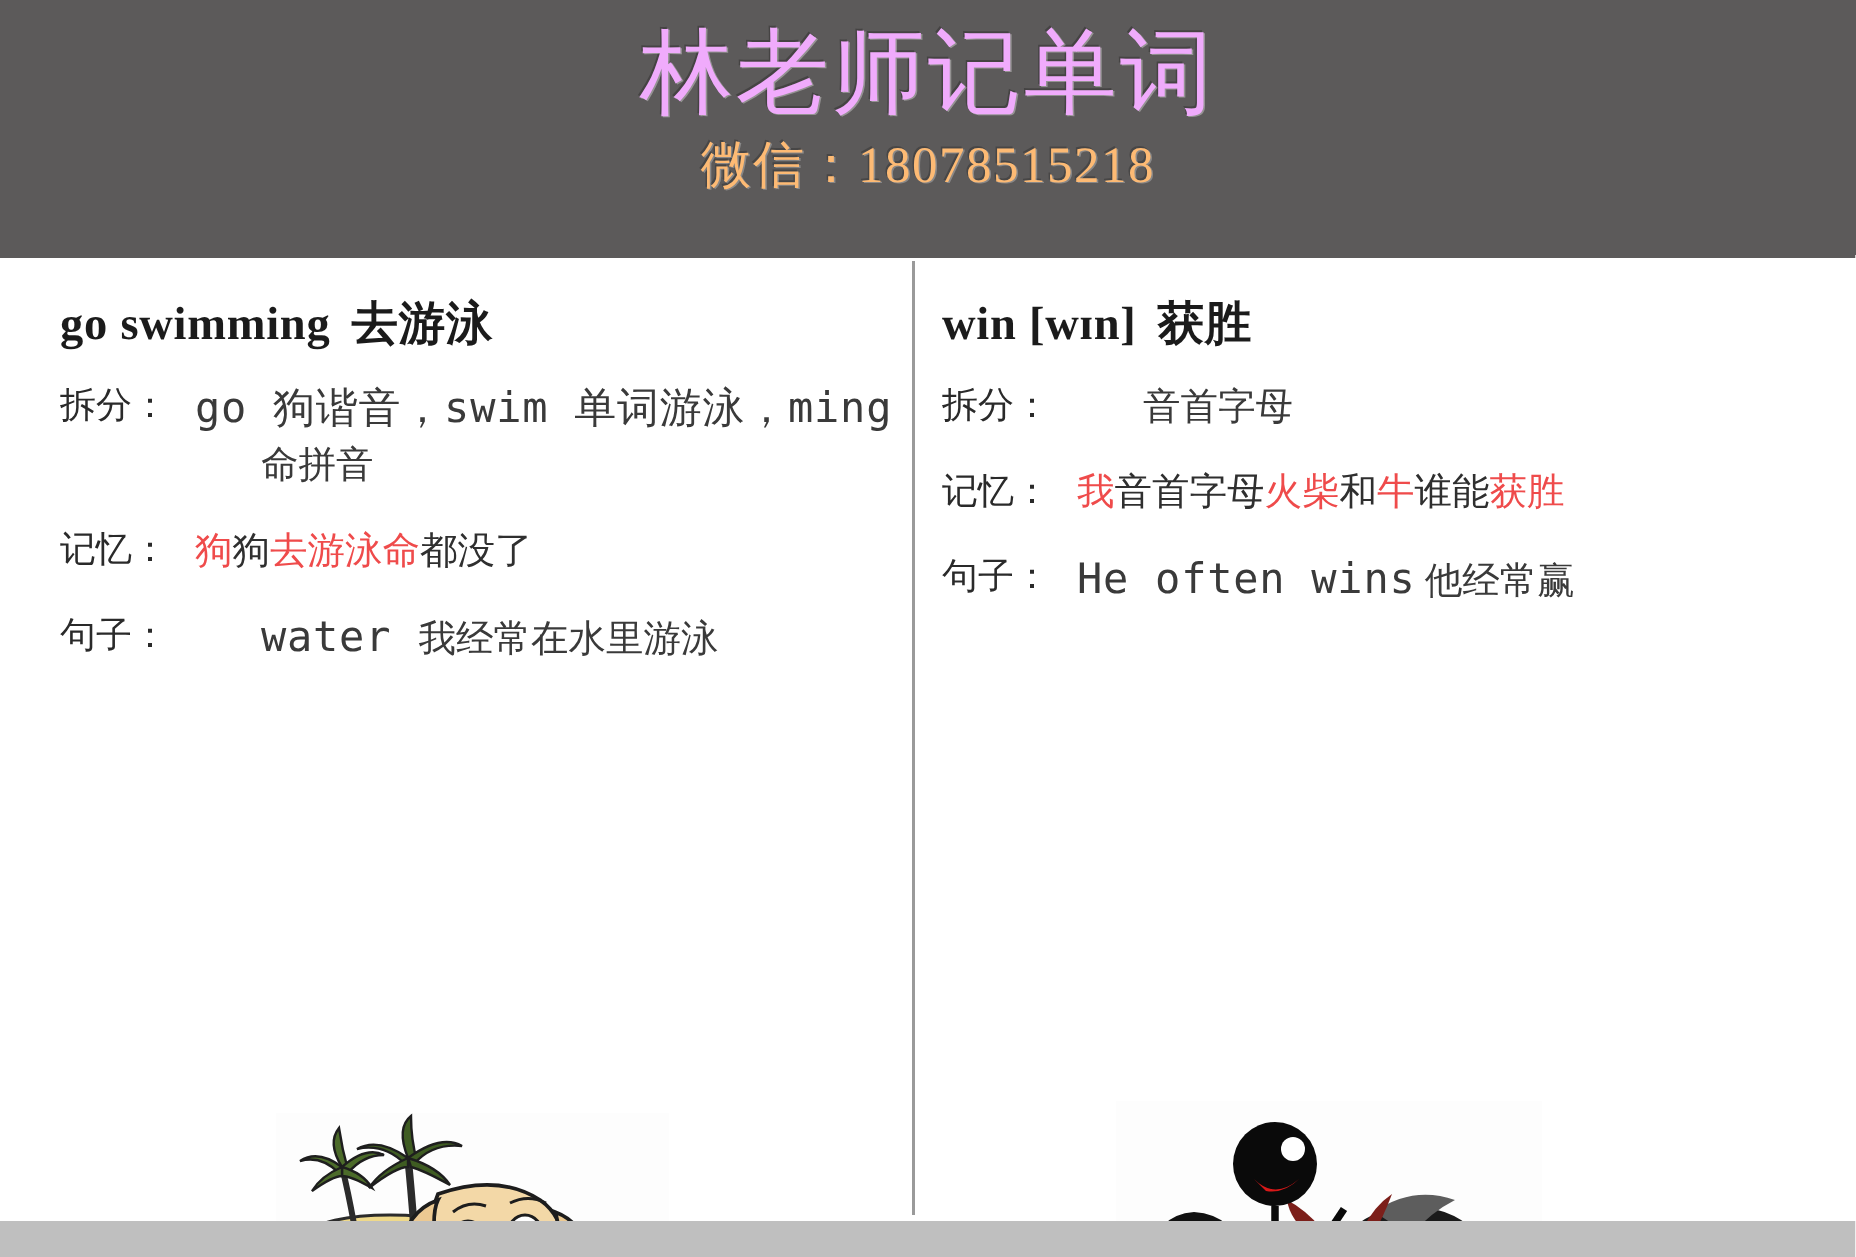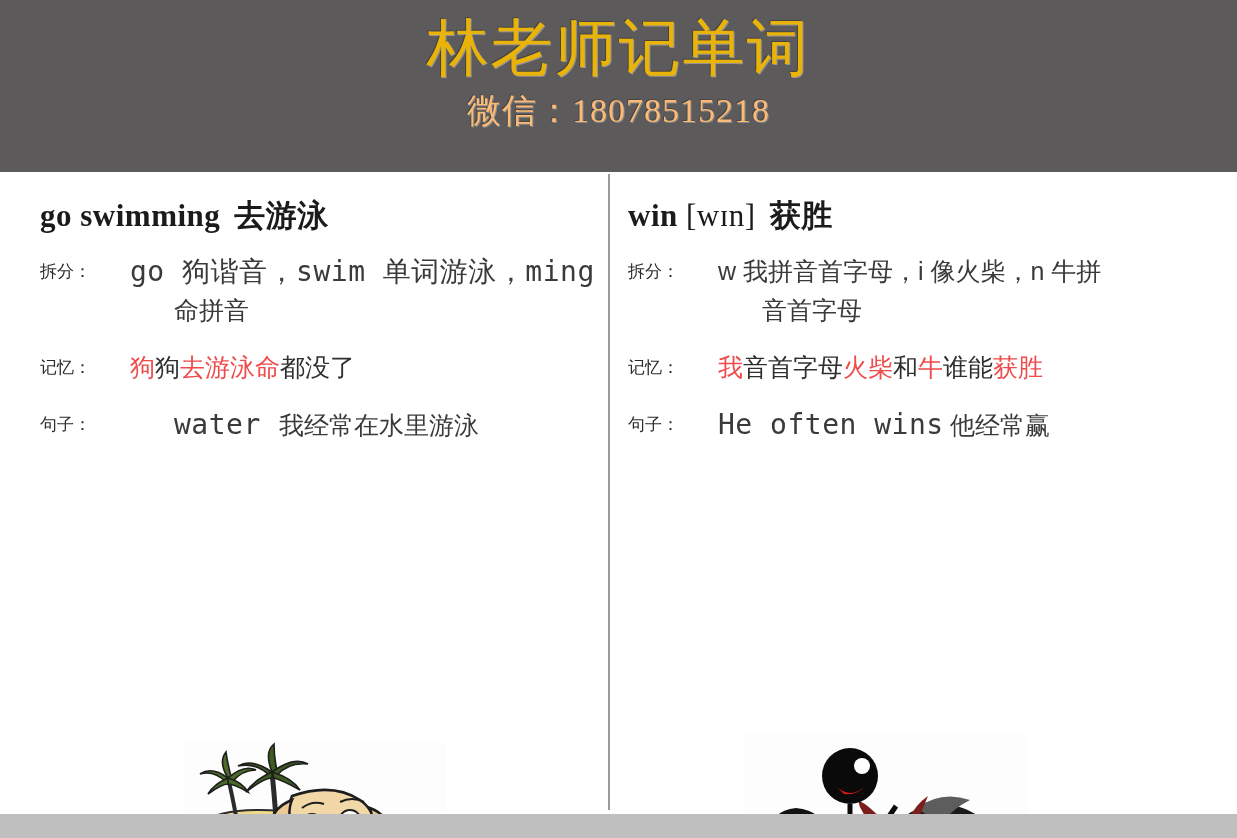--- a/index.html
+++ b/index.html
@@ -13,21 +13,21 @@
   .page{position:relative;width:1237px;height:838px;}
 
   
   .header{
     position:absolute;left:0;top:0;width:1237px;height:172px;
     background:#5c5a5a;
     display:flex;flex-direction:column;align-items:center;justify-content:flex-start;
     box-sizing:border-box;padding-top:10px;
   }
   .header-title{
-    color:#eab308;
+    color:#f0abfc;
     font-size:62px;
     line-height:76px;
     font-weight:400;
     letter-spacing:2px;
     text-shadow:1px 1px 0 rgba(255,255,255,.35), -1px -1px 0 rgba(0,0,0,.25);
     font-family:"DejaVu Sans","Liberation Sans",sans-serif;
   }
   .header-sub{
     color:#fdba74;
     font-size:34px;
@@ -56,52 +56,52 @@
   .word-head{
     font-size:31px;
     line-height:36px;
     font-weight:bold;
     color:#1b1b1b;
     margin-top:26px;
     letter-spacing:.5px;
     font-family:"Liberation Serif","DejaVu Serif",serif;
   }
   .word-head .cn{margin-left:14px;font-weight:bold;}
-  .ipa{font-weight:normal;text-align:right;}
+  .ipa{font-weight:bold;text-align:right;}
 
   .entry-row{
     display:flex;
     align-items:flex-start;
     margin-top:18px;
     font-size:25px;
     line-height:39px;
     color:#2a2a2a;
   }
   .entry-label{
     flex:0 0 auto;
     width:90px;
-    font-size:17px;
+    font-size:24px;
     letter-spacing:0px;
     color:#2a2a2a;
     font-family:"Liberation Serif","DejaVu Serif",serif;
     white-space:nowrap;
   }
   .entry-body{
     flex:1 1 auto;
     font-size:25px;
     line-height:39px;
     color:#3a3a3a;
   }
   .mono{
     font-family:"DejaVu Sans Mono","Liberation Mono",monospace;
     font-size:28px;
     letter-spacing:.5px;
   }
   .cn{
-    font-family:Liberation Sans, sans-serif;
+    font-family:Liberation Serif, serif;
   }
   .red{color:#ef4b4b;}
   .blk{color:#2f2f2f;}
 
   
   .figure{
     position:absolute;
     background:#ffffff;
   }
   .fig-left{left:184px;top:570px;width:262px;height:240px;}
@@ -162,21 +162,20 @@
     <div class="col col-right">
 
       <div class="word-head">
         <span>win</span>
         <span class="ipa">[wɪn]</span><span class="cn">获胜</span>
       </div>
 
       <div class="entry-row">
         <div class="entry-label">拆分：</div>
         <div class="entry-body">
-          <div class="cn">w 我拼音首字母，i 像火柴，n 牛拼</div>
           <div class="cn" style="padding-left:44px;">音首字母</div>
         </div>
       </div>
 
       <div class="entry-row">
         <div class="entry-label">记忆：</div>
         <div class="entry-body cn">
           <span class="red">我</span><span class="blk">音首字母</span><span class="red">火柴</span><span class="blk">和</span><span class="red">牛</span><span class="blk">谁能</span><span class="red">获胜</span>
         </div>
       </div>

